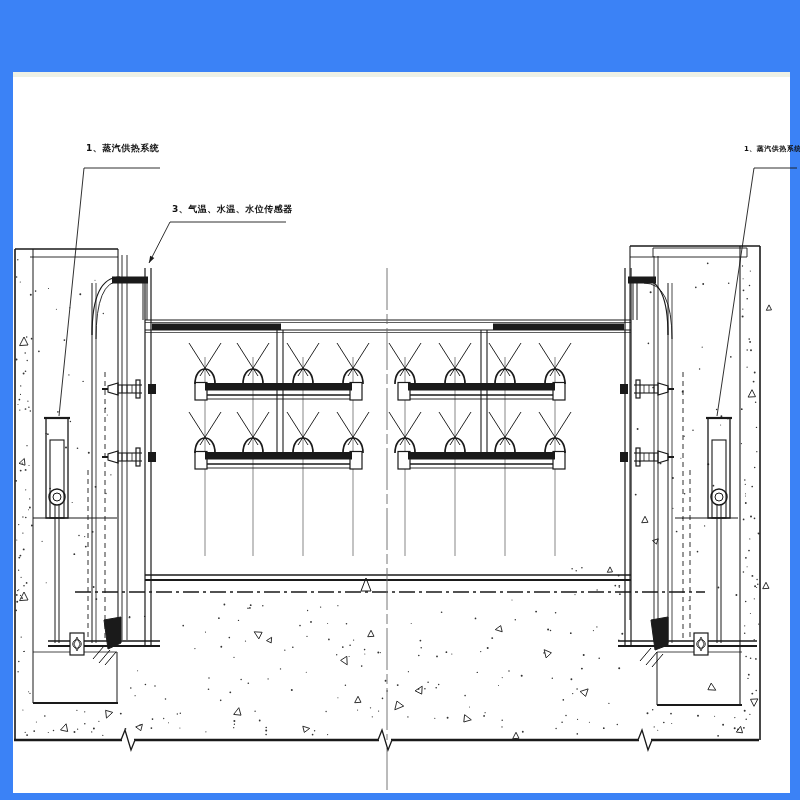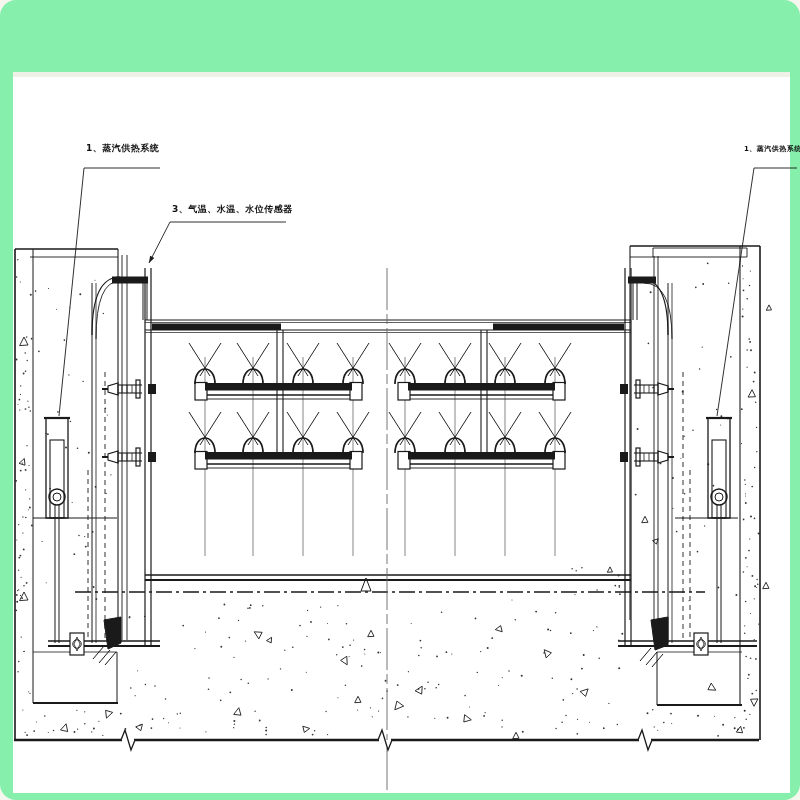--- a/index.html
+++ b/index.html
@@ -1,17 +1,17 @@
 <!DOCTYPE html>
 <html><head>
 <meta charset="utf-8">
 <style>
   html,body{margin:0;padding:0;background:#f5f7ef;}
-  .page{position:relative;width:800px;height:800px;background:#86efac;overflow:hidden;
-        font-family:"DejaVu Sans",sans-serif;border-radius:16px;}
+  .page{position:relative;width:800px;height:800px;background:#3b82f6;overflow:hidden;
+        font-family:"DejaVu Sans",sans-serif;}
   .sheet-shadow{position:absolute;left:13px;top:72px;width:777px;height:5px;background:#eef1e6;}
   svg{position:absolute;left:0;top:0;}
   text{fill:#111;font-family:"DejaVu Sans",sans-serif;font-weight:bold;letter-spacing:0.5px;}
 </style>
 </head>
 <body>
 
 <div class="page">
   <div class="sheet-shadow"></div>
   <svg id="cv" width="800" height="800" viewBox="0 0 800 800">

